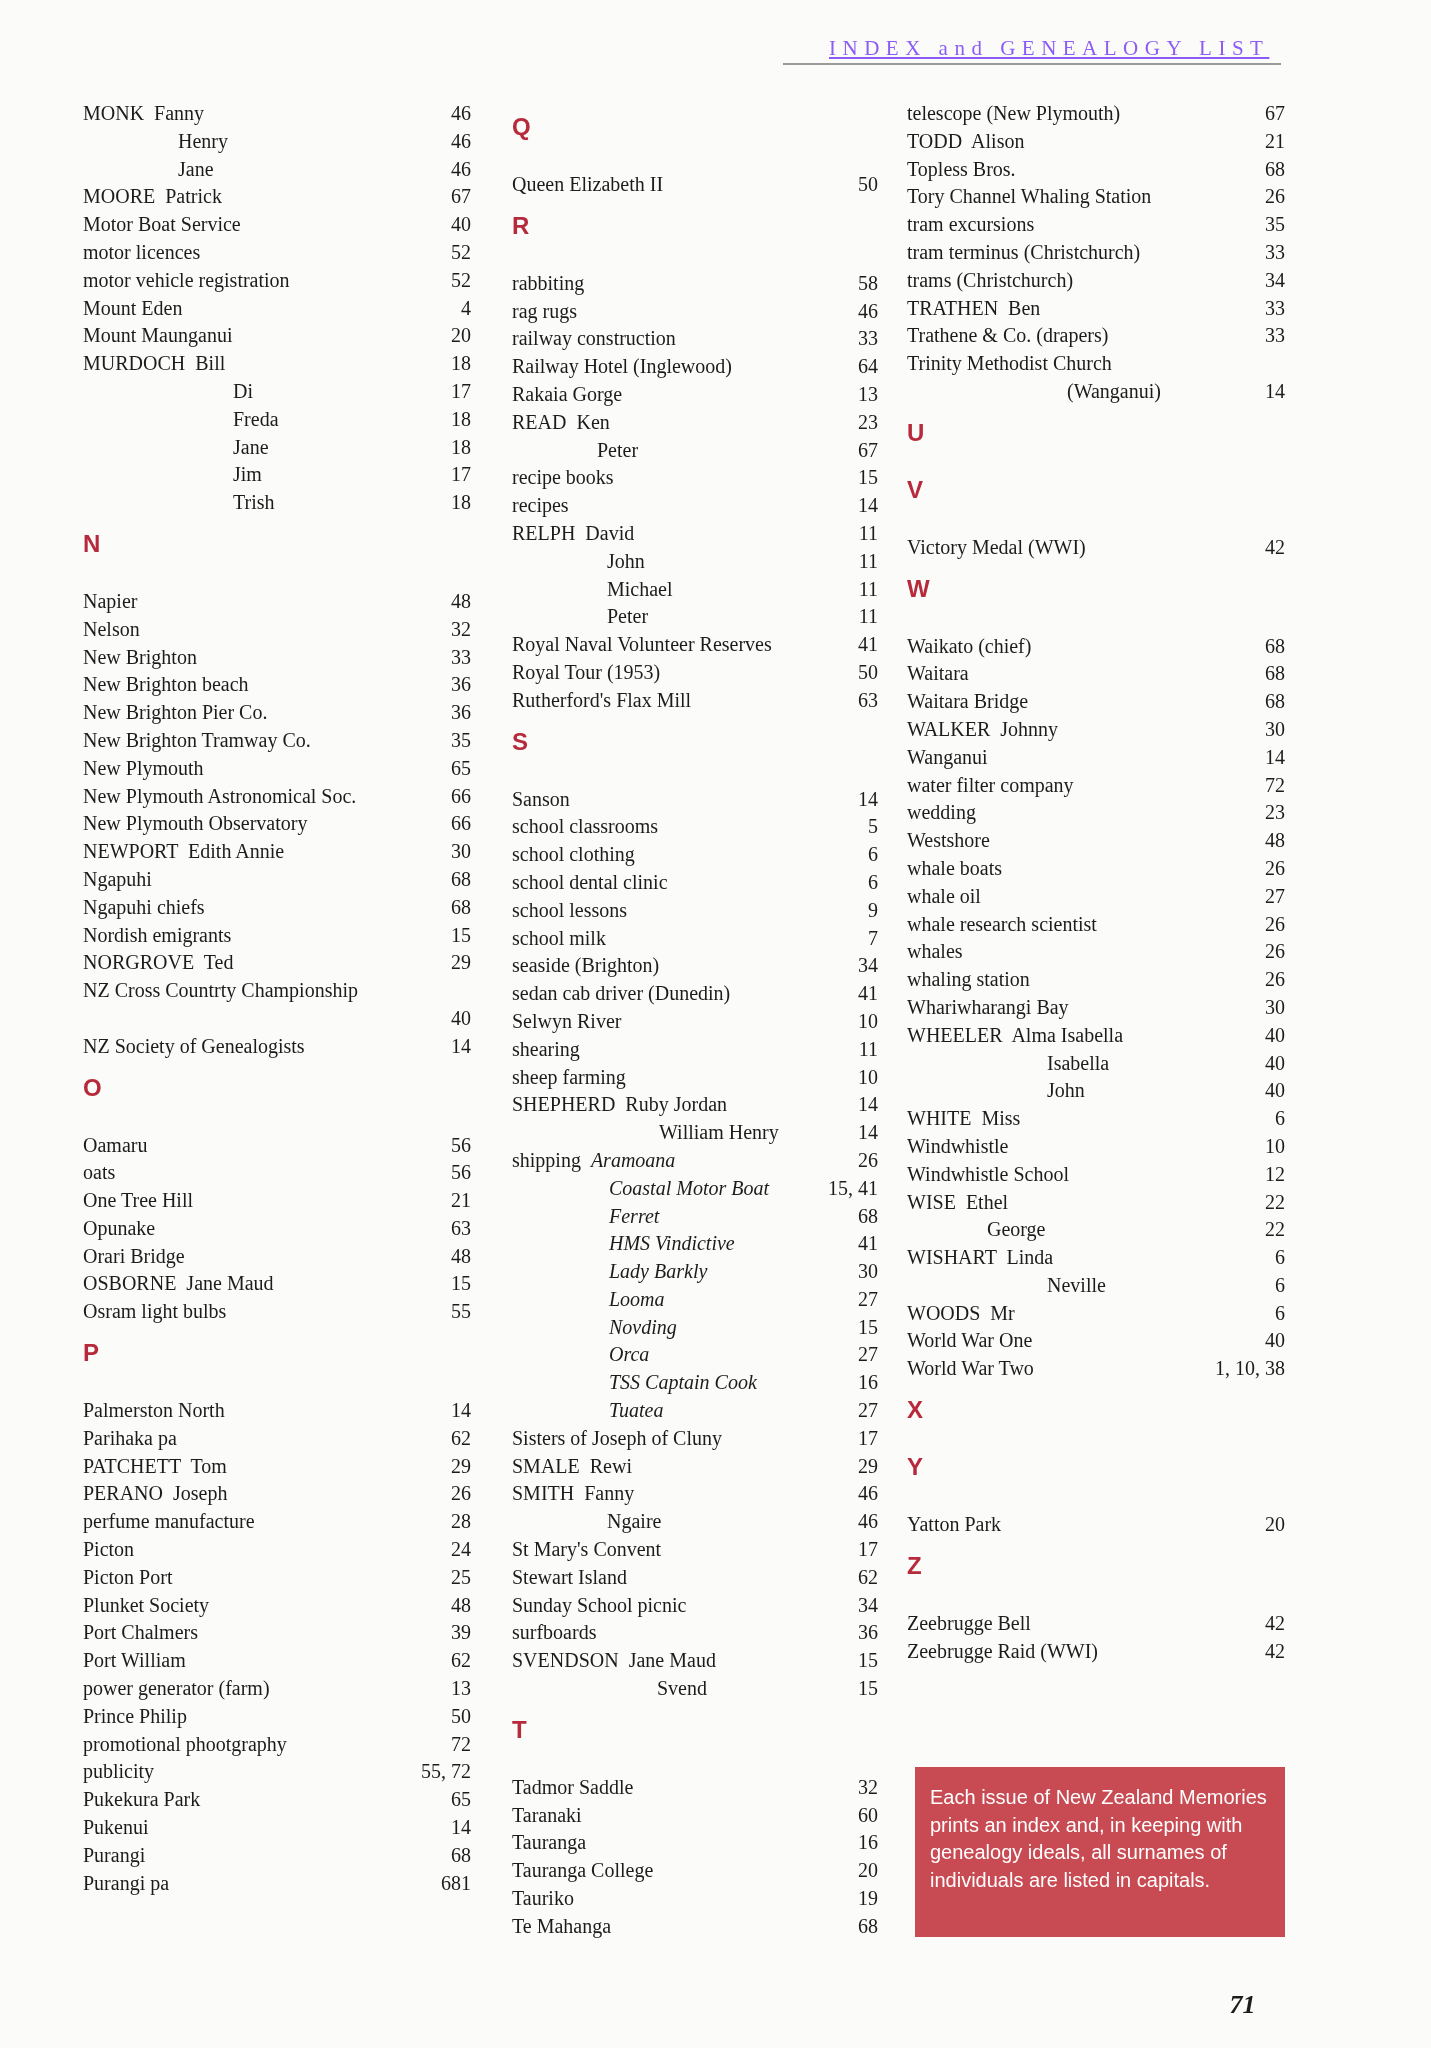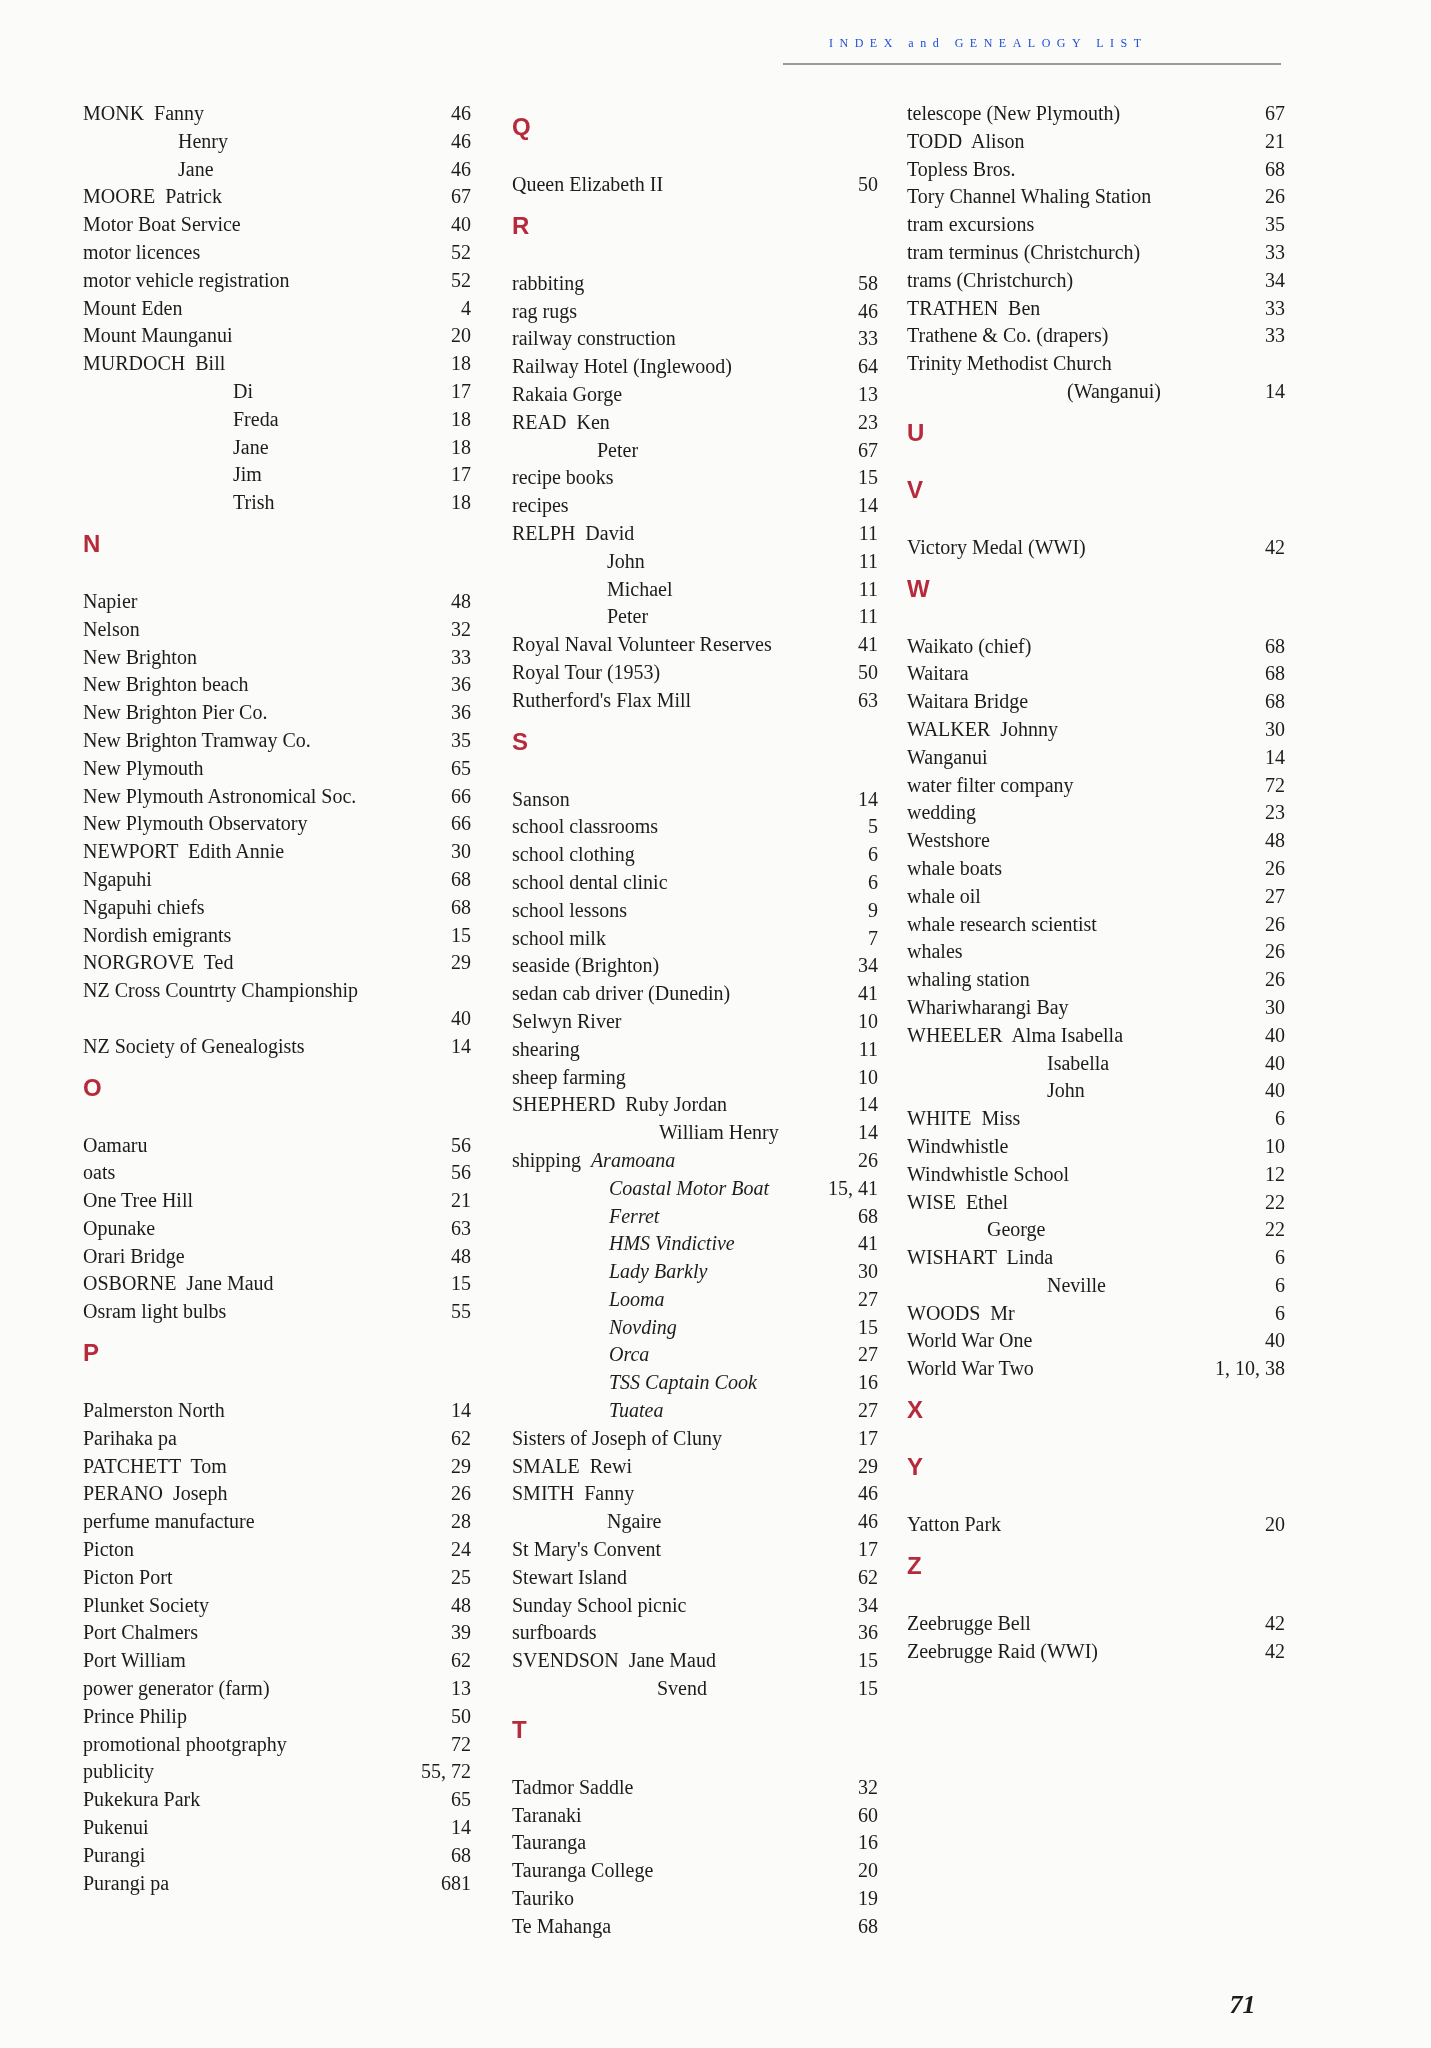--- a/index.html
+++ b/index.html
@@ -6,22 +6,23 @@
   body{
     width:1431px;height:2048px;position:relative;
     background:#fbfbf9;
     font-family:"Liberation Serif", serif;
     color:#1c1c1c;
     overflow:hidden;
   }
   .page{position:absolute;inset:0;}
   .header-title{
     position:absolute;top:36px;left:829px;
-    font-size:12px;letter-spacing:6.5px;white-space:nowrap;
-    color:#1d4ed8;
+    font-size:21px;letter-spacing:6.5px;white-space:nowrap;
+    color:#8b5cf6;
+    text-decoration:underline;
   }
   .header-rule{
     position:absolute;top:63px;left:783px;width:498px;height:2px;
     background:#9a9a98;
   }
   .col{position:absolute;top:100px;}
   .col1{left:83px;width:388px;}
   .col2{left:512px;width:366px;}
   .col3{left:907px;width:378px;}
   .row{display:flex;align-items:baseline;line-height:27.8px;font-size:20px;}
@@ -685,15 +686,18 @@
       <div class="row">
         <span class="name"><span>Zeebrugge Bell</span></span>
         <span class="pages">42</span>
       </div>
       <div class="row">
         <span class="name"><span>Zeebrugge Raid (WWI)</span></span>
         <span class="pages">42</span>
       </div>
     </section>
 
+  <aside class="note" style="background: rgb(200, 74, 82);">
+    <span>Each issue of New Zealand Memories prints an index and, in keeping with genealogy ideals, all surnames of individuals are listed in capitals.</span>
+  </aside>
 
   <div class="page-number">71</div>
 </div>
 
 </body></html>

